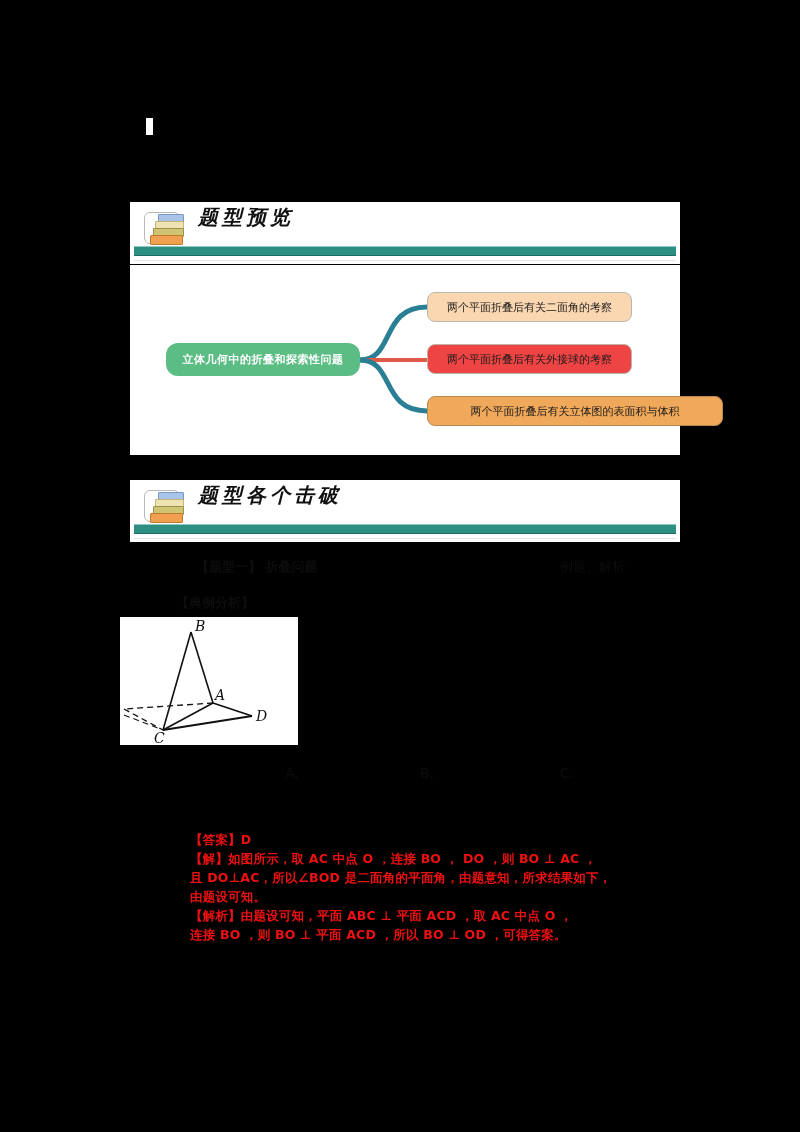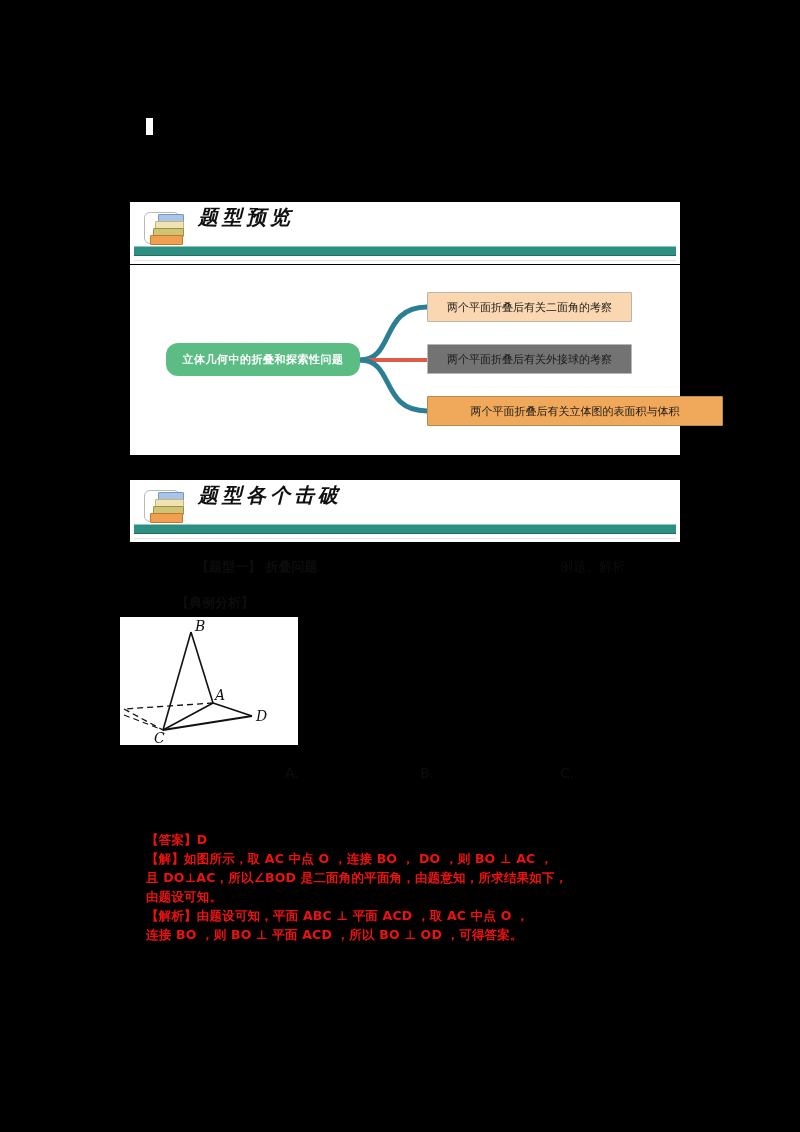--- a/index.html
+++ b/index.html
@@ -122,31 +122,31 @@
     top: 78px;
     width: 194px;
     height: 33px;
     background: #5cbd84;
     color: #ffffff;
     border-radius: 12px;
     font-weight: bold;
     letter-spacing: 0.5px;
   }
   .mm-leaf {
-    border-radius: 1px;
+    border-radius: 8px;
     color: #1a1a1a;
     text-align: center;
   }
   .mm-leaf-1 {
     left: 297px; top: 27px; width: 205px; height: 30px;
     background: #fad7b0; border: 1px solid #b9b6ad;
   }
   .mm-leaf-2 {
     left: 297px; top: 79px; width: 205px; height: 30px;
-    background: #737373; border: 1px solid #b9b6ad;
+    background: #ef4444; border: 1px solid #b9b6ad;
   }
   .mm-leaf-3 {
     left: 297px; top: 131px; width: 296px; height: 30px;
     background: #f0a85a; border: 1px solid #b98a4e;
   }
 
   
   .obsc {
     position: absolute;
     color: #0d0d0d;
@@ -171,21 +171,21 @@
     position: absolute;
     left: 146px;
     width: 530px;
     color: #ee1111;
     font-family: "DejaVu Sans", sans-serif;
     font-weight: bold;
     font-size: 12.5px;
     line-height: 19px;
     letter-spacing: 0.2px;
   }
-  .red-line { white-space: nowrap; overflow: hidden; }
+  .red-line { white-space: nowrap; overflow: hidden; margin-left: 44px; }
 </style>
 </head>
 <body>
 
 <div class="page">
 
   <div class="top-mark"></div>
 
   <div class="section-header" style="top:202px;">
     <div class="hdr-icon">

